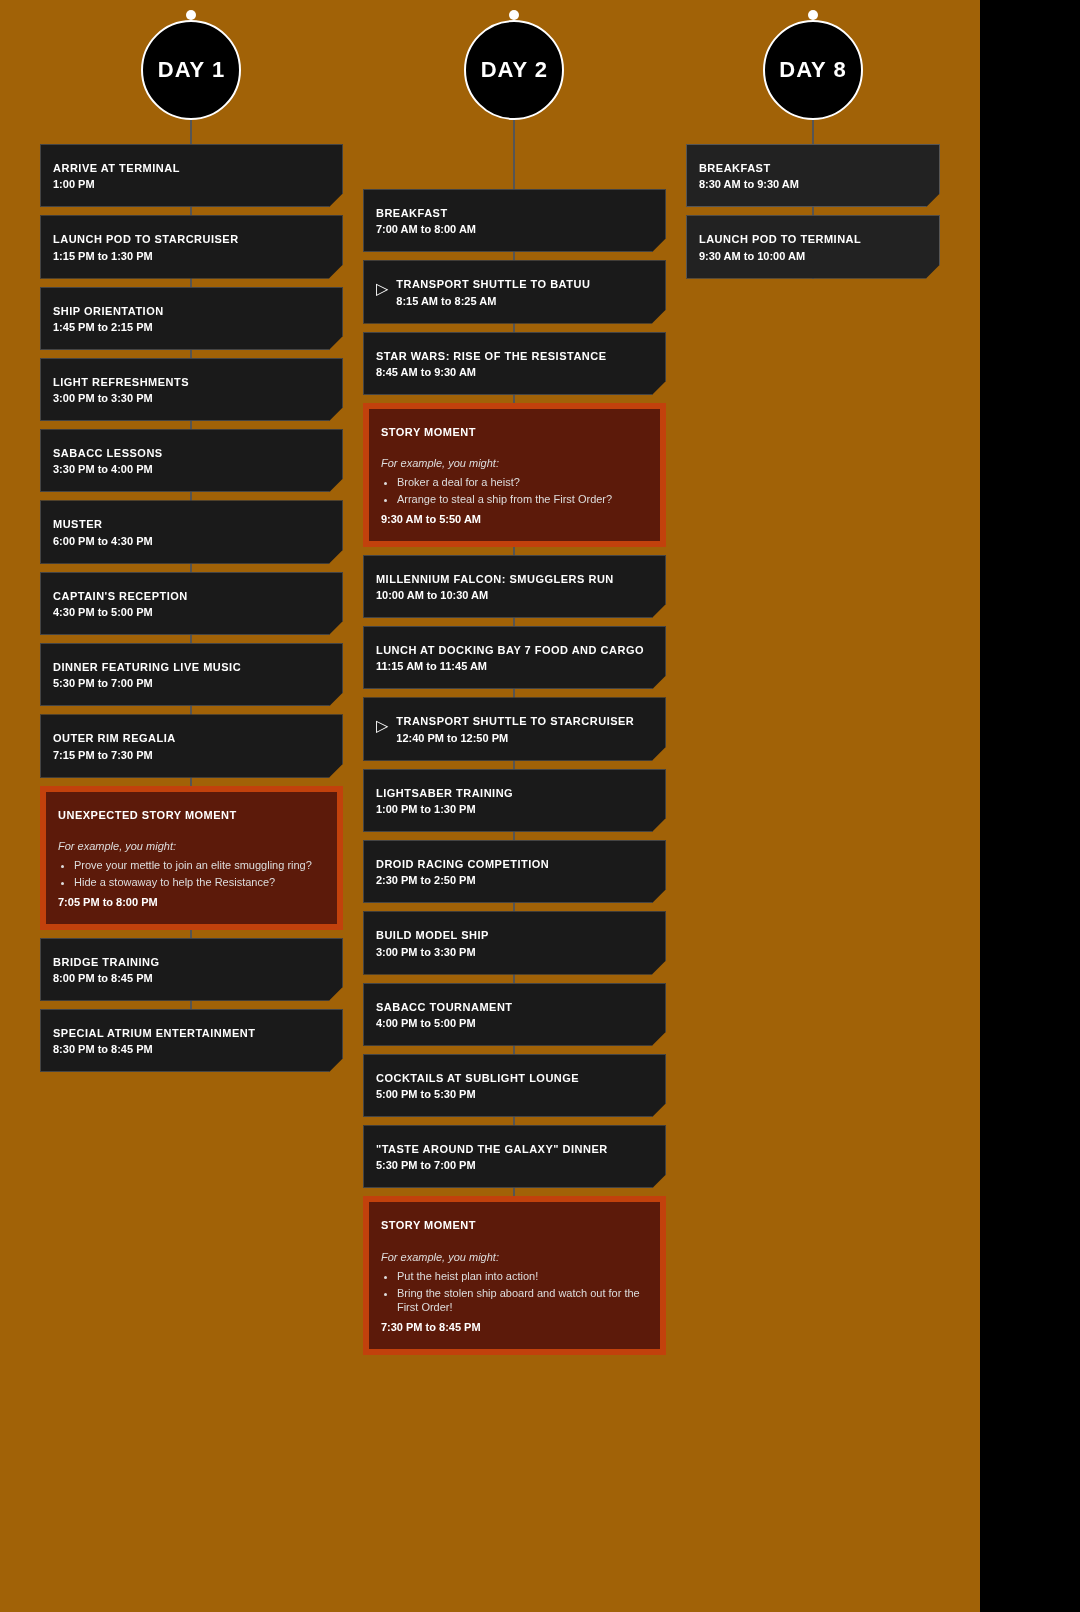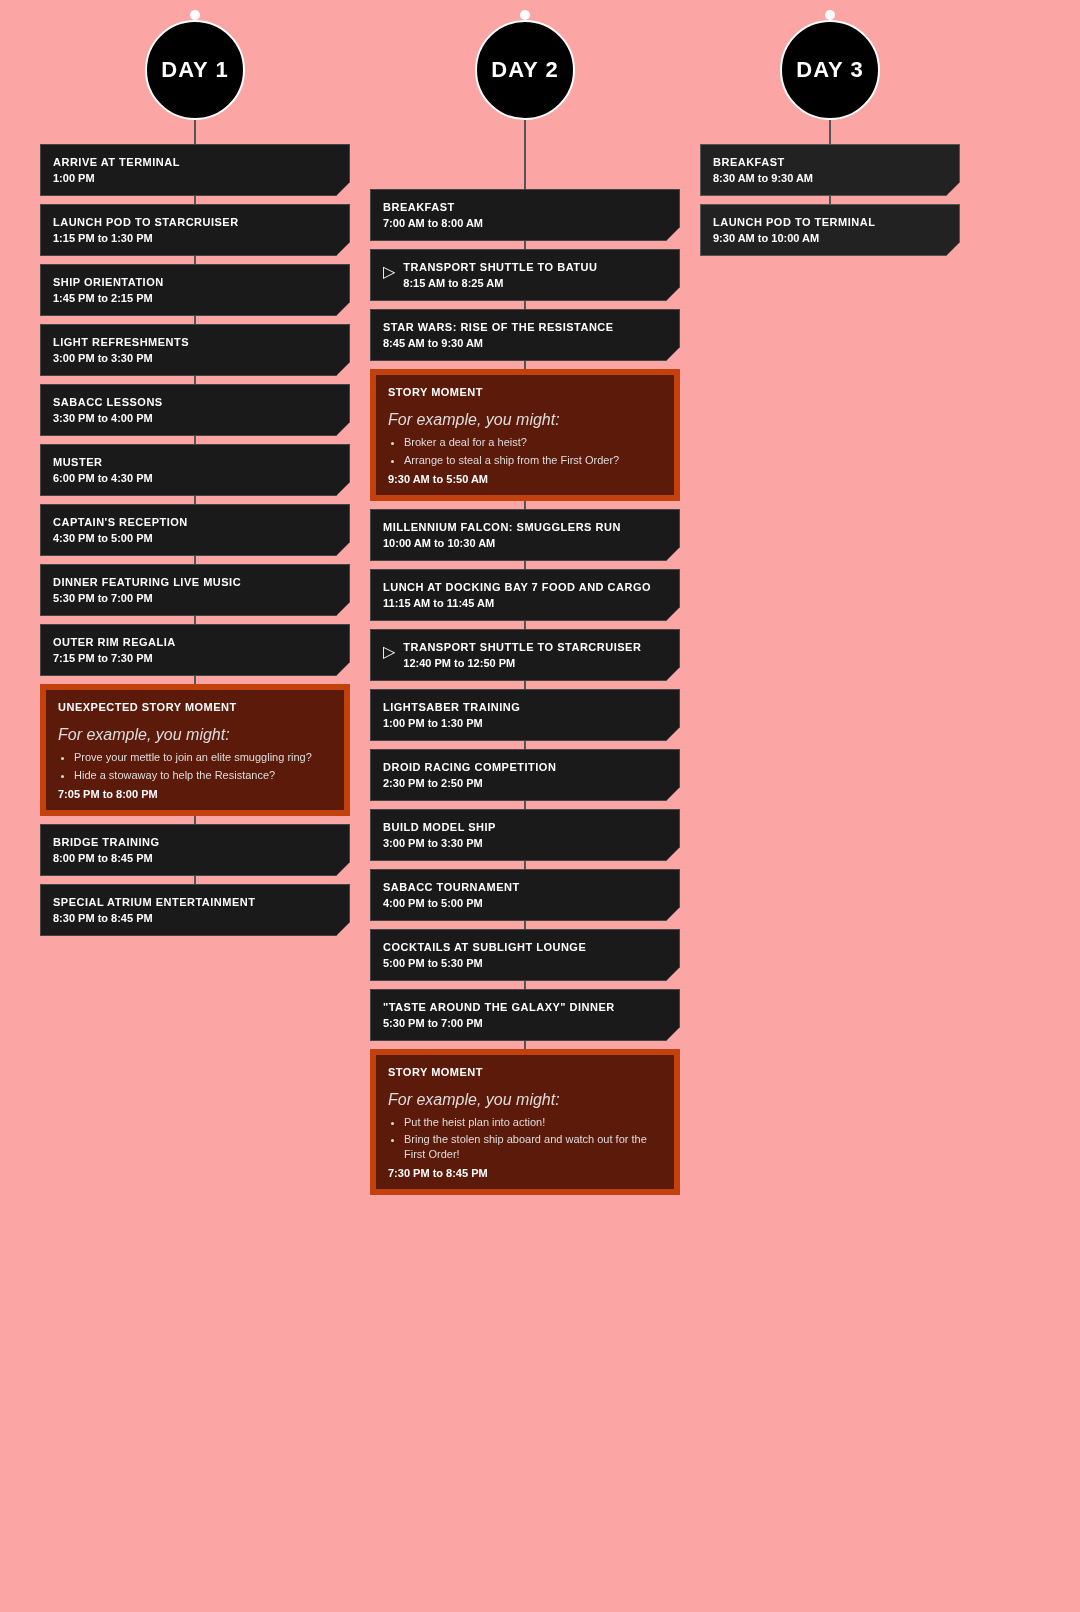--- a/index.html
+++ b/index.html
@@ -6,23 +6,23 @@
     body {
       background: #000;
       color: #fff;
       font-family: 'Arial Narrow', Arial, sans-serif;
       width: 1080px;
       min-height: 1612px;
       position: relative;
       overflow-x: hidden;
     }
     .page {
-      width: 1080px;
+      width: 980px;
       min-height: 1612px;
-      background: #fca5a5;
+      background: #a16207;
       padding: 20px 0 40px 0;
       position: relative;
     }
     .columns {
       display: flex;
       justify-content: flex-start;
       align-items: flex-start;
       padding: 0 40px;
       gap: 0;
     }
@@ -78,21 +78,21 @@
       display: flex;
       flex-direction: column;
       gap: 8px;
       width: 100%;
       position: relative;
       z-index: 2;
     }
     .event-card {
       background: #1a1a1a;
       border: 1px solid #444;
-      padding: 10px 12px;
+      padding: 16px 12px;
       position: relative;
       min-height: 52px;
       width: 100%;
     }
     .event-card.story-moment {
       background: #5c1a0a;
       border: 6px solid #c2410c;
     }
     .event-card .event-title {
       font-size: 11px;
@@ -102,23 +102,23 @@
       color: #fff;
       line-height: 1.3;
     }
     .event-card .event-time {
       font-size: 11px;
       font-weight: 700;
       color: #fff;
       margin-top: 3px;
     }
     .event-card .event-subtitle {
-      font-size: 16px;
+      font-size: 11px;
       color: #ddd;
-      margin-top: 12px;
+      margin-top: 18px;
       font-style: italic;
     }
     .event-card ul {
       margin: 6px 0 6px 16px;
       font-size: 11px;
       color: #ddd;
     }
     .event-card ul li {
       margin-bottom: 3px;
       line-height: 1.3;
@@ -327,21 +327,21 @@
         </div>
 
 
       </div>
     </div>
 
     <div class="column col-day3">
       <div class="day-dot"></div>
       <div class="vertical-line"></div>
       <div class="day-header">
-        <span>DAY 3</span>
+        <span>DAY 8</span>
       </div>
       <div class="events-list">
 
         <div class="event-card clip-br">
           <div class="event-title">BREAKFAST</div>
           <div class="event-time">8:30 AM to 9:30 AM</div>
         </div>
 
         <div class="event-card clip-br">
           <div class="event-title">LAUNCH POD TO TERMINAL</div>

